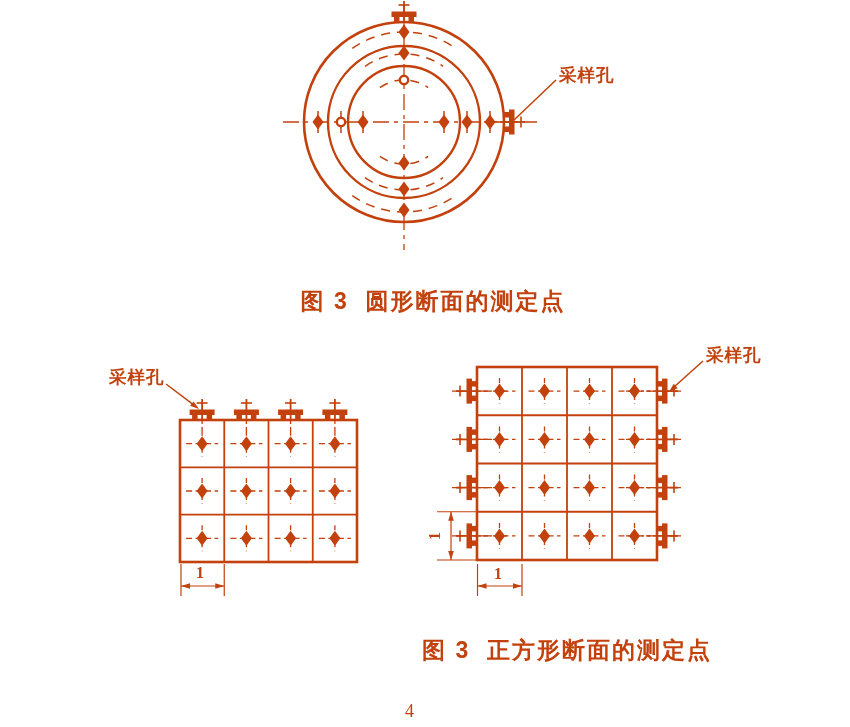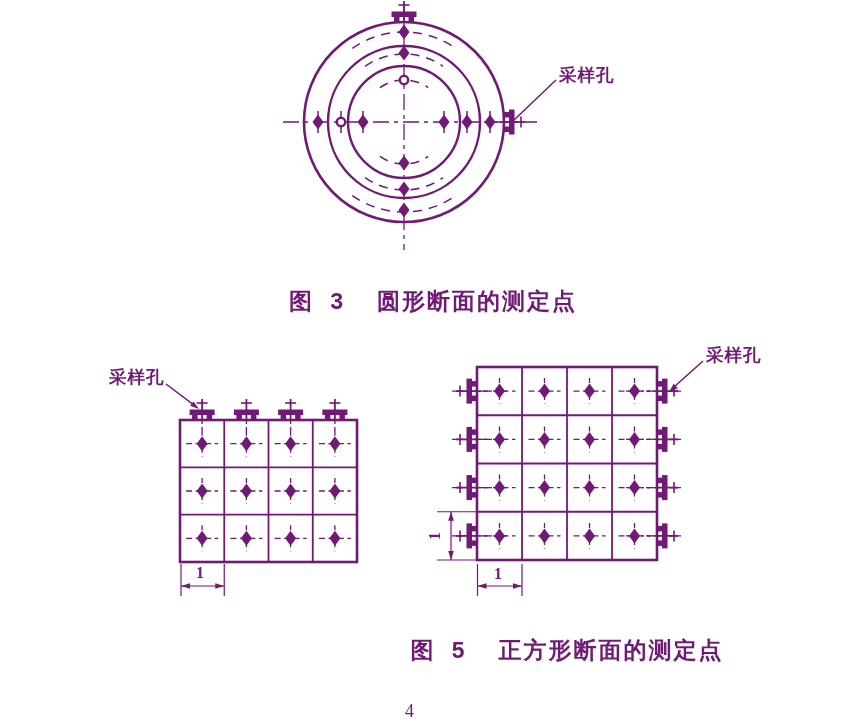--- a/index.html
+++ b/index.html
@@ -1,29 +1,29 @@
 <!DOCTYPE html>
 <html><head>
 <meta charset="utf-8">
 <style>
   html,body{margin:0;padding:0;}
   body{font-family:"Liberation Sans",sans-serif;}
   #page{position:relative;width:850px;height:727px;background:#ffffff;overflow:hidden;}
   #art{position:absolute;left:0;top:0;}
   .t{position:absolute;white-space:pre;color:inherit;}
   .cjk-label{font-size:17.5px;font-weight:700;letter-spacing:1px;}
-  .caption{font-size:23px;font-weight:700;letter-spacing:2px;text-align:center;width:330px;font-family:Liberation Mono, monospace;}
+  .caption{font-size:23px;font-weight:700;letter-spacing:2px;text-align:center;width:330px;}
   .dim{font-family:"Liberation Serif",serif;font-size:16px;font-weight:600;}
   .dim-rot{transform:rotate(-90deg);transform-origin:center;}
   .pagenum{font-family:"Liberation Serif",serif;font-size:18px;}
 </style>
 </head>
 <body>
 
-<div id="page" style="background: rgb(255, 255, 255); color: #701a75;">
+<div id="page" style="background: rgb(255, 255, 255); color: #c2410c;">
 
   <svg id="art" width="850" height="727" viewBox="0 0 850 727">
     <defs>
       <path id="dia" d="M0,-7.5 L5.5,0 L0,7.5 L-5.5,0 Z" fill="currentColor" stroke="none"></path>
 
       <g id="fit" stroke="currentColor">
         <line x1="0" y1="-21" x2="0" y2="0" stroke-width="1.8"></line>
         <line x1="0" y1="0" x2="0" y2="14" stroke-width="1.3" stroke-dasharray="4 3"></line>
         <line x1="-5.5" y1="-17" x2="5.5" y2="-17" stroke-width="1.6"></line>
         <rect x="-12.5" y="-10.5" width="25" height="5.5" fill="currentColor" stroke="none"></rect>
@@ -202,16 +202,16 @@
 
   <div class="t cjk-label" style="left:706px;top:343px;">采样孔</div>
 
   <div class="t dim" style="left:196px;top:564px;">1</div>
 
   <div class="t dim" style="left:494px;top:565px;">1</div>
 
   <div class="t dim dim-rot" style="left:431px;top:527px;">1</div>
 
 
-  <div class="t caption" style="left:402px;top:635px;">图 5  正方形断面的测定点</div>
+  <div class="t caption" style="left:402px;top:635px;">图 3  正方形断面的测定点</div>
 
   <div class="t pagenum" style="left:405px;top:701px;">4</div>
 </div>
 
 </body></html>

